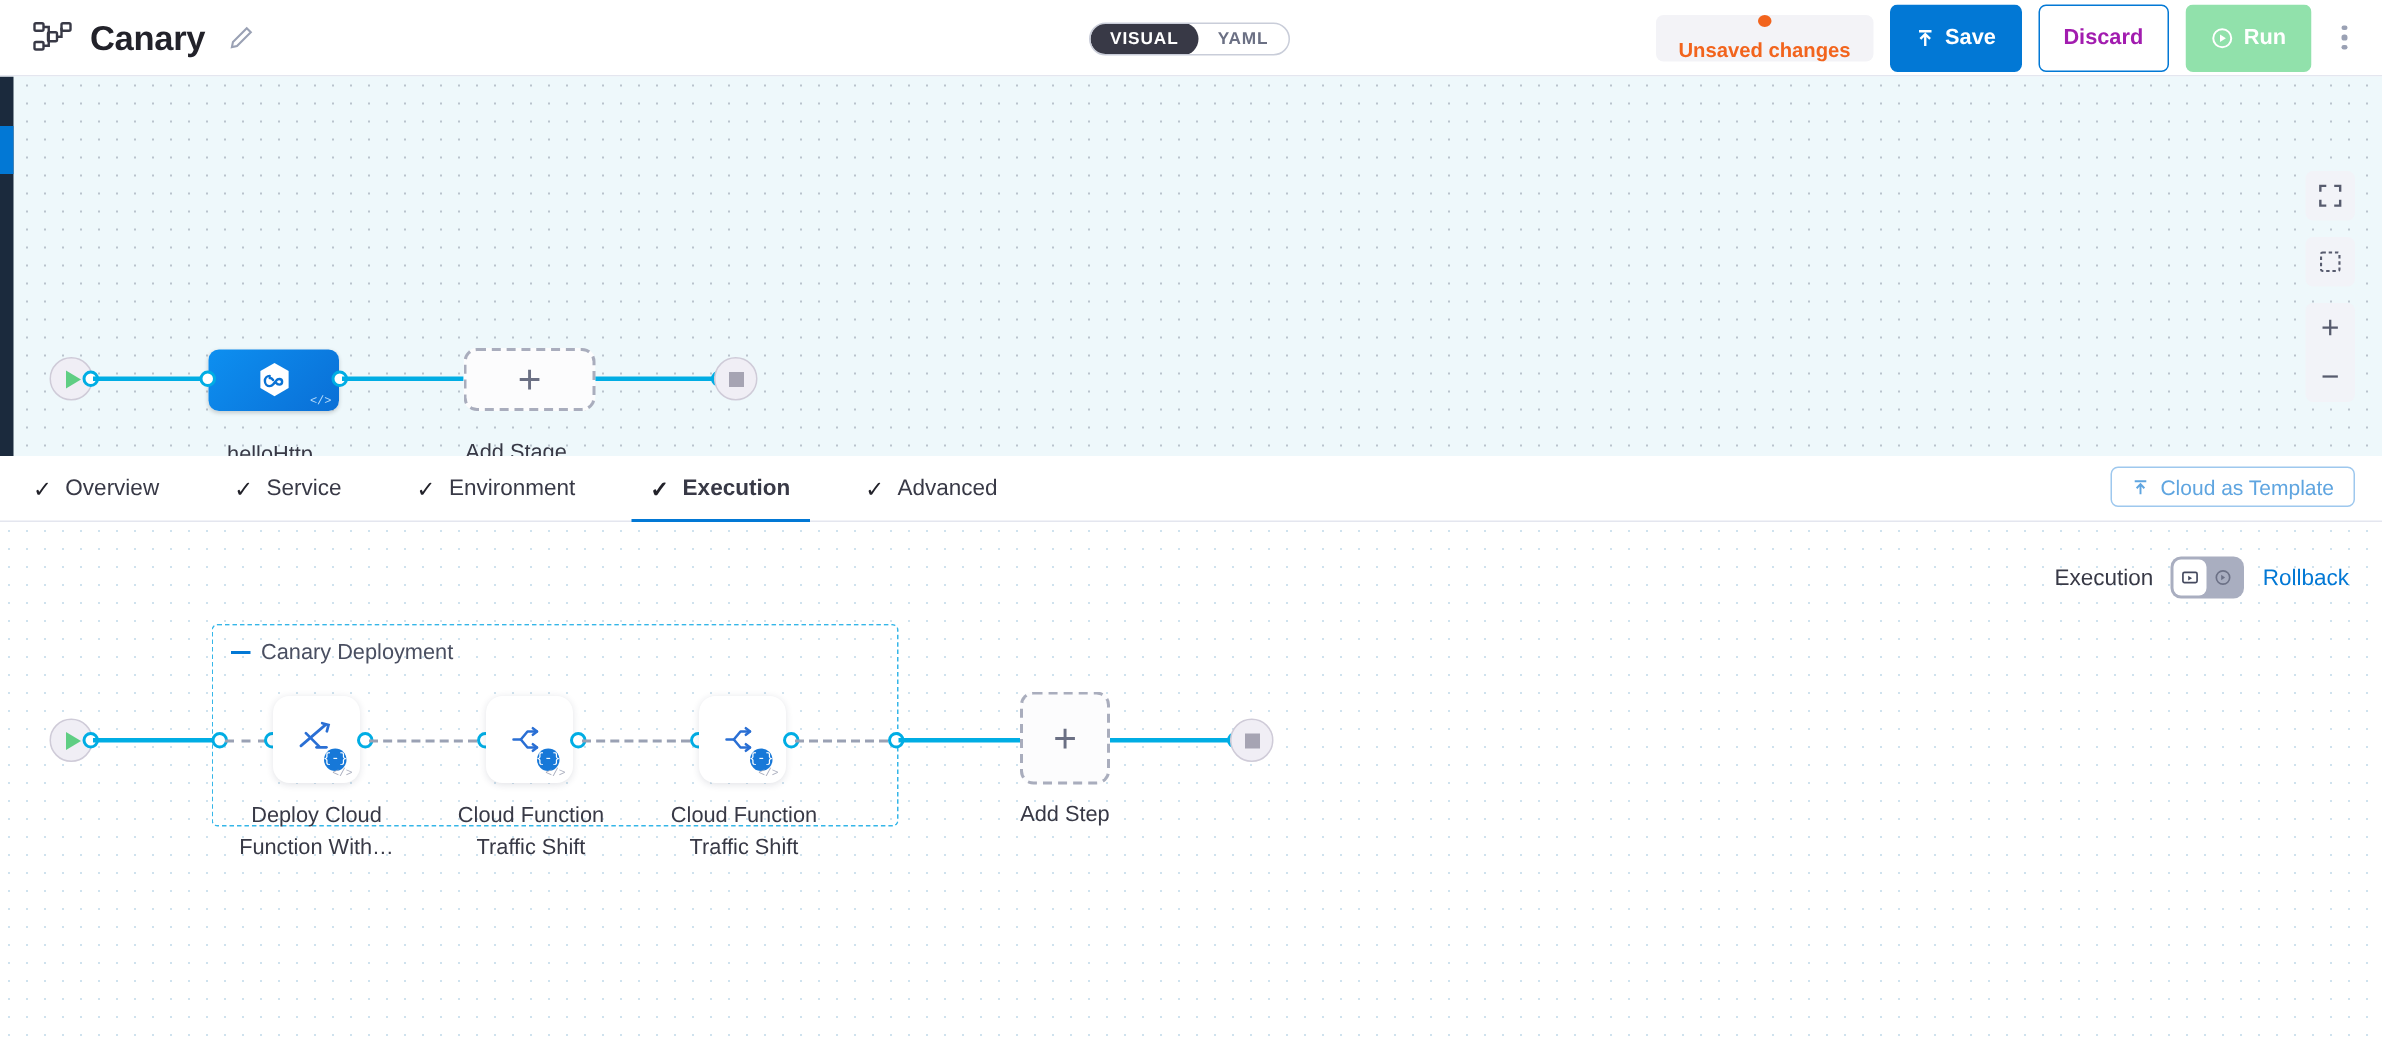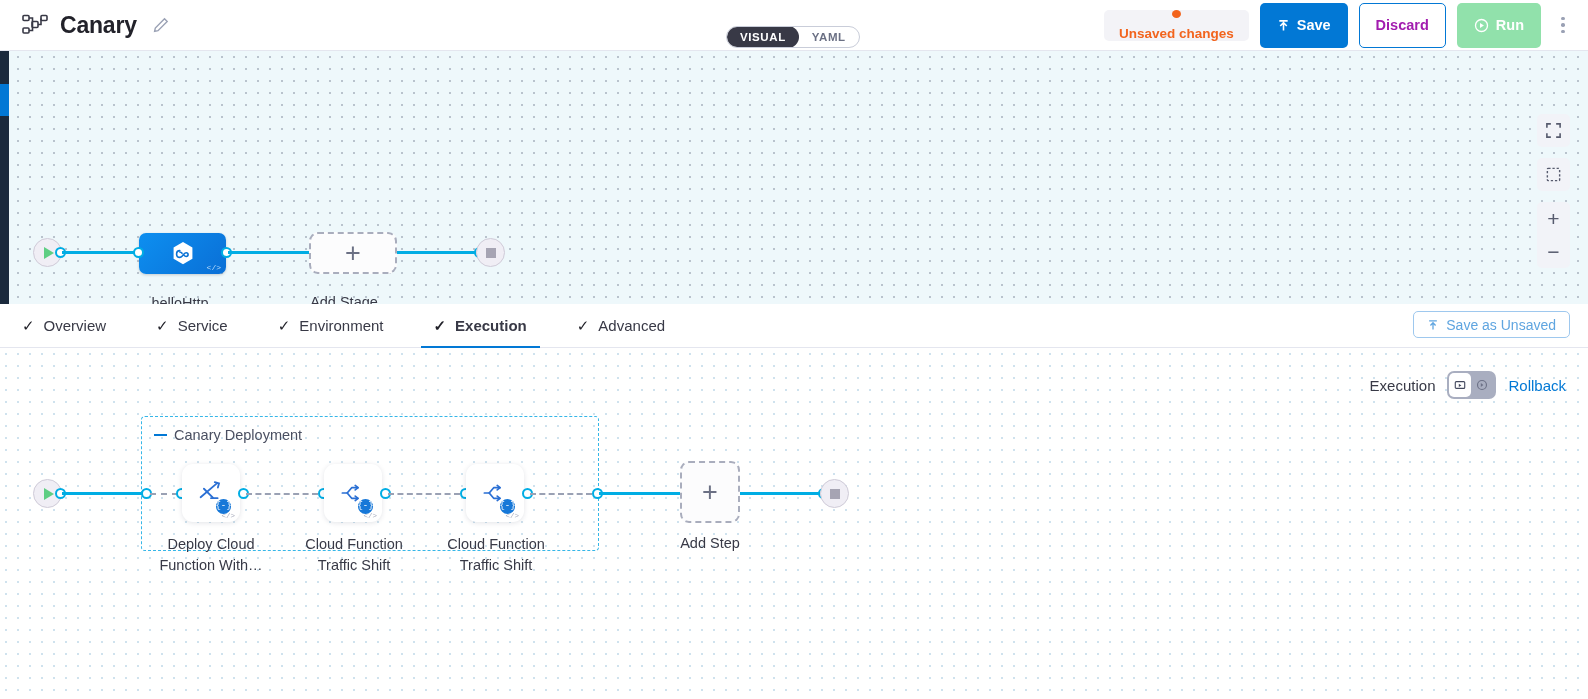--- a/index.html
+++ b/index.html
@@ -19,21 +19,21 @@
     display: flex; align-items: center;
   }
   .hdr-left { display: flex; align-items: center; gap: 12px; padding-left: 22px; }
   .pipeline-icon { width: 26px; height: 22px; color: #383946; }
   .pipeline-title {
     font-size: 23px; font-weight: bold; color: #22222a; letter-spacing: -0.2px;
   }
   .pencil-icon { width: 16px; height: 16px; color: #9aa1b4; margin-left: 4px; cursor: pointer; }
 
   .hdr-center {
-    position: absolute; left: 726px; top: 26px;
+    position: absolute; left: 726px; top: 15px;
   }
   .toggle-group {
     display: flex; align-items: center;
     border: 1px solid #c9cdd9; border-radius: 20px;
     background: #ffffff; height: 22px; overflow: hidden;
   }
   .toggle-opt {
     font-size: 11.5px; font-weight: bold; letter-spacing: 0.6px;
     padding: 0 13px; height: 22px; line-height: 22px; cursor: pointer;
     color: #6b7084;
@@ -339,21 +339,21 @@
   </div>
   <div class="tab">
     <span class="chk">✓</span>
     <span>Advanced</span>
   </div>
 
   <div class="save-tpl">
     <svg viewBox="0 0 14 14" width="12" height="12" fill="none" stroke="#5fa5e0" stroke-width="1.5">
       <path d="M2.5 2.2h9M7 12.2V4.6M4 7.6L7 4.4l3 3.2"></path>
     </svg>
-    <span>Save as Unsaved</span>
+    <span>Cloud as Template</span>
   </div>
 </div>
 
 <div class="canvas-bottom">
 
   <div class="exec-row">
     <span class="exec-label">Execution</span>
     <div class="exec-toggle">
       <div class="seg on">
         <svg viewBox="0 0 14 14" width="12" height="12" fill="none" stroke="#44495e" stroke-width="1.3">

